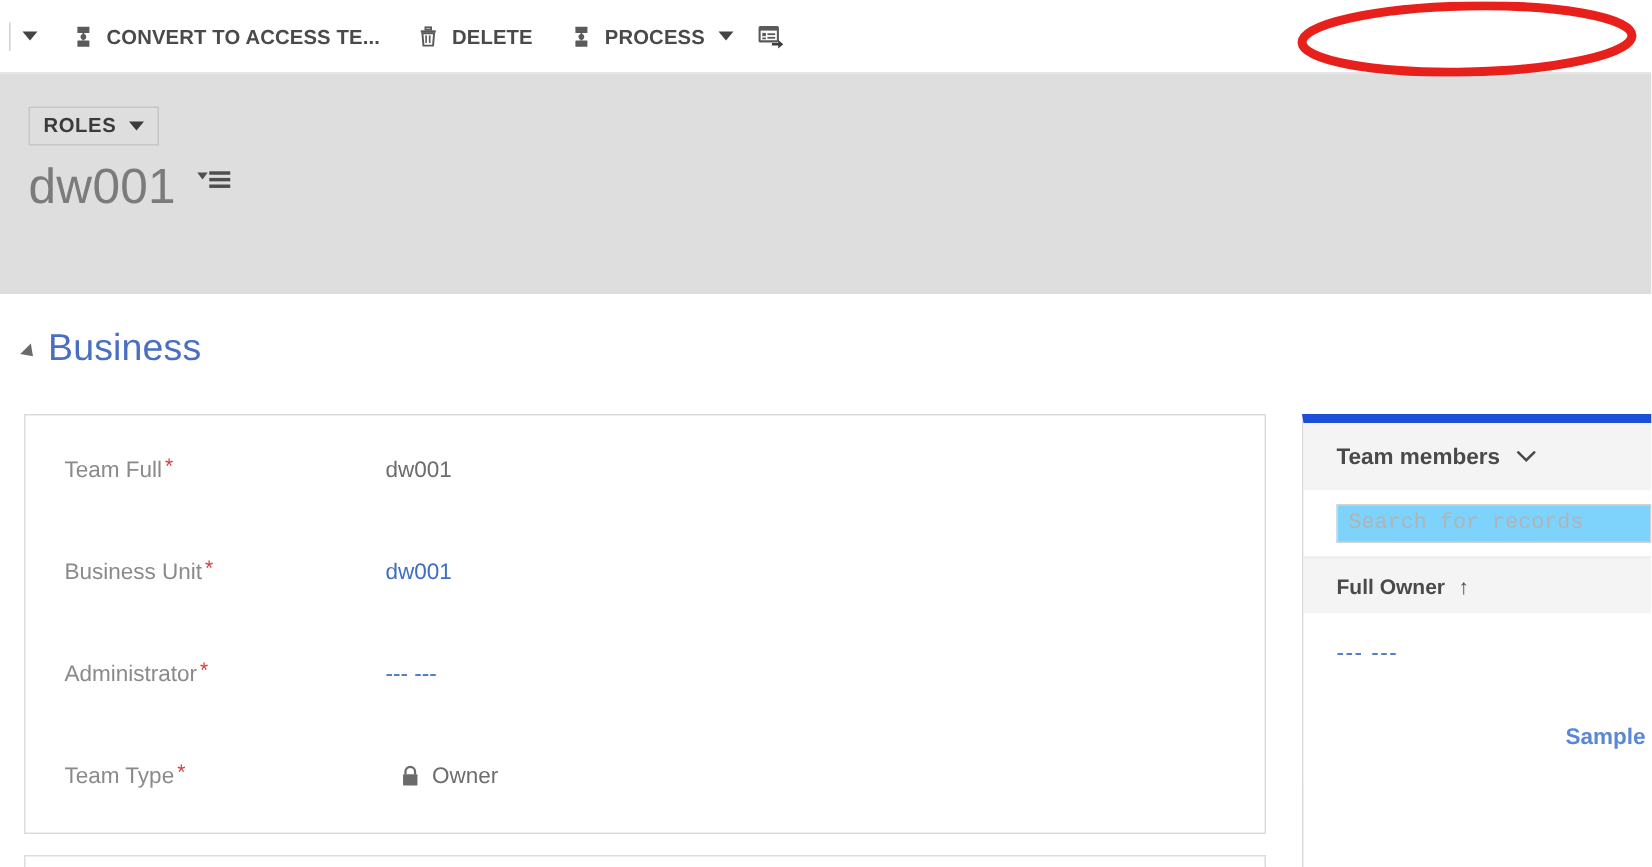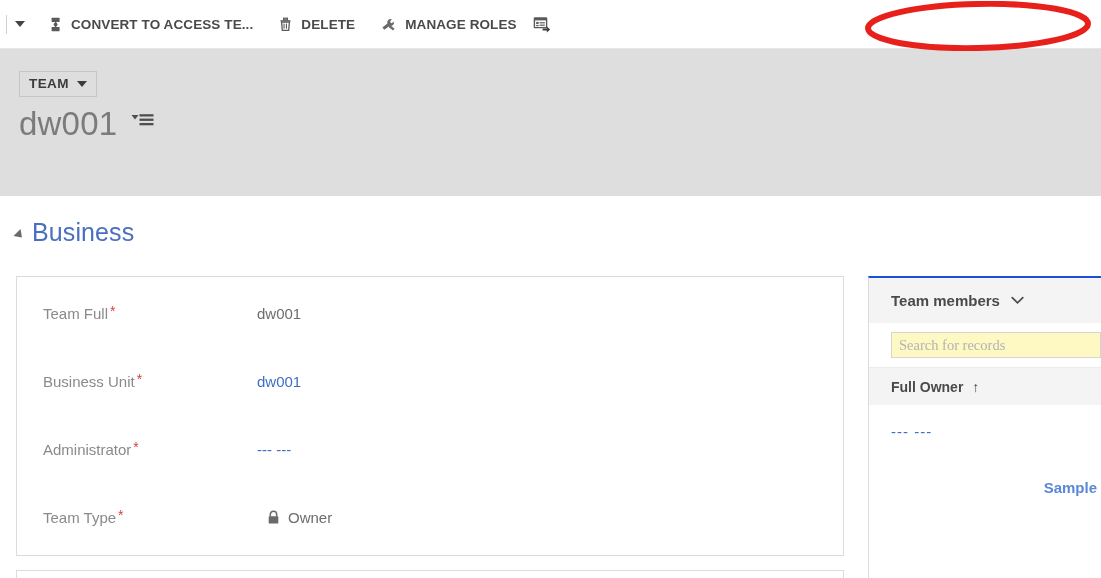--- a/index.html
+++ b/index.html
@@ -194,21 +194,21 @@
   .lock-glyph { margin-right: 8px; display: flex; align-items: center; }
 
   
   #related-panel {
     position: absolute;
     left: 868px; top: 276px;
     width: 233px;
     height: 302px;
     background: #ffffff;
     border-left: 1px solid #dcdcdc;
-    border-top: 2px solid #1d4ed8;
+    border-top: 6px solid #1d4ed8;
     box-sizing: border-box;
     overflow: hidden;
   }
   #panel-header {
     height: 45px;
     background: #f4f4f4;
     display: flex;
     align-items: center;
     padding-left: 22px;
     box-sizing: border-box;
@@ -228,22 +228,22 @@
     display: flex;
     align-items: center;
     padding-left: 22px;
     background: #ffffff;
     box-sizing: border-box;
   }
   #panel-search {
     width: 215px;
     height: 26px;
     border: 1px solid #d4d4d4;
-    background: #fef9c3;
-    font-family: Liberation Serif, serif;
+    background: #7dd3fc;
+    font-family: Liberation Mono, monospace;
     font-size: 14.5px;
     color: #3f3f3f;
     padding: 0 7px;
     box-sizing: border-box;
     outline: none;
   }
   #panel-search::placeholder { color: #b3b3b3; }
   #grid-head {
     height: 38px;
     background: #f4f4f4;
@@ -332,52 +332,55 @@
         <rect x="3.5" y="4.2" width="10" height="1.5" fill="#5a5a5a"></rect>
         <rect x="6.6" y="2.2" width="3.8" height="1.6" fill="none" stroke="#5a5a5a" stroke-width="1.2"></rect>
         <path d="M4.6 6.1 h7.8 l-0.7 8.3 h-6.4 Z" fill="none" stroke="#5a5a5a" stroke-width="1.3"></path>
         <rect x="6.5" y="7.6" width="1.1" height="5" fill="#5a5a5a"></rect>
         <rect x="8.9" y="7.6" width="1.1" height="5" fill="#5a5a5a"></rect>
       </svg>
     </span>
     <span class="cmd-label">DELETE</span>
   </div>
 
-
-
   <div class="cmd-btn">
     <span>
-      <svg class="icon-svg" width="19" height="17" viewBox="0 0 19 17">
-        <path d="M12.8 3.2 a3.4 3.4 0 0 0 -4.4 4.2 l-5.0 4.0 1.9 2.3 5.2 -3.8 a3.4 3.4 0 0 0 4.2 -4.5 l-2.0 1.9 -1.8 -1.2 Z" fill="#6a6a6a"></path>
-        <path d="M11.0 9.0 l4.6 3.8 -1.5 1.8 -4.5 -3.6 Z" fill="#6a6a6a"></path>
-      </svg>
-    </span>
-    <span class="cmd-label">MANAGE ROLES</span>
-  </div>
+      <svg class="icon-svg" width="17" height="17" viewBox="0 0 17 17">
+        <rect x="4.6" y="1.8" width="8" height="4.2" rx="0.4" fill="#5a5a5a"></rect>
+        <rect x="4.6" y="11.0" width="8" height="4.2" rx="0.4" fill="#5a5a5a"></rect>
+        <rect x="8.0" y="6.0" width="1.2" height="5.0" fill="#5a5a5a"></rect>
+        <circle cx="8.6" cy="8.5" r="1.9" fill="#5a5a5a"></circle>
+      </svg>
+    </span>
+    <span class="cmd-label">PROCESS</span>
+    <span class="cmd-caret"></span>
+  </div>
+
+
 
   <div class="cmd-btn" style="padding:0 4px;">
     <span>
       <svg class="icon-svg" width="19" height="17" viewBox="0 0 19 17">
         <rect x="1.4" y="2.0" width="12.2" height="9.6" rx="0.5" fill="none" stroke="#5a5a5a" stroke-width="1.4"></rect>
         <rect x="1.4" y="2.0" width="12.2" height="2.4" fill="#5a5a5a"></rect>
         <rect x="3.2" y="5.9" width="2.4" height="2.2" fill="#5a5a5a"></rect>
         <rect x="6.6" y="6.2" width="5.2" height="1.2" fill="#5a5a5a"></rect>
         <rect x="6.6" y="8.6" width="5.2" height="1.2" fill="#5a5a5a"></rect>
         <rect x="3.2" y="9.0" width="2.4" height="1.2" fill="#5a5a5a"></rect>
         <path d="M9.6 12.6 h4.2 v-2.0 l3.4 2.9 -3.4 2.9 v-2.0 h-4.2 Z" fill="#3d3d3d"></path>
       </svg>
     </span>
   </div>
 
 </div>
 
 <div id="record-header">
 
   <div id="entity-chip">
-    <span class="chip-text">TEAM</span>
+    <span class="chip-text">ROLES</span>
     <span class="cmd-caret"></span>
   </div>
 
   <div id="record-title">
     <span class="title-text">dw001</span>
     <span class="title-menu">
       <svg class="icon-svg" width="25" height="20" viewBox="0 0 25 20">
         <path d="M1.5 5.0 h7.0 l-3.5 4.6 Z" fill="#4f4f4f"></path>
         <rect x="9.5" y="4.2" width="14" height="2.3" fill="#4f4f4f"></rect>
         <rect x="9.5" y="8.6" width="14" height="2.3" fill="#4f4f4f"></rect>

